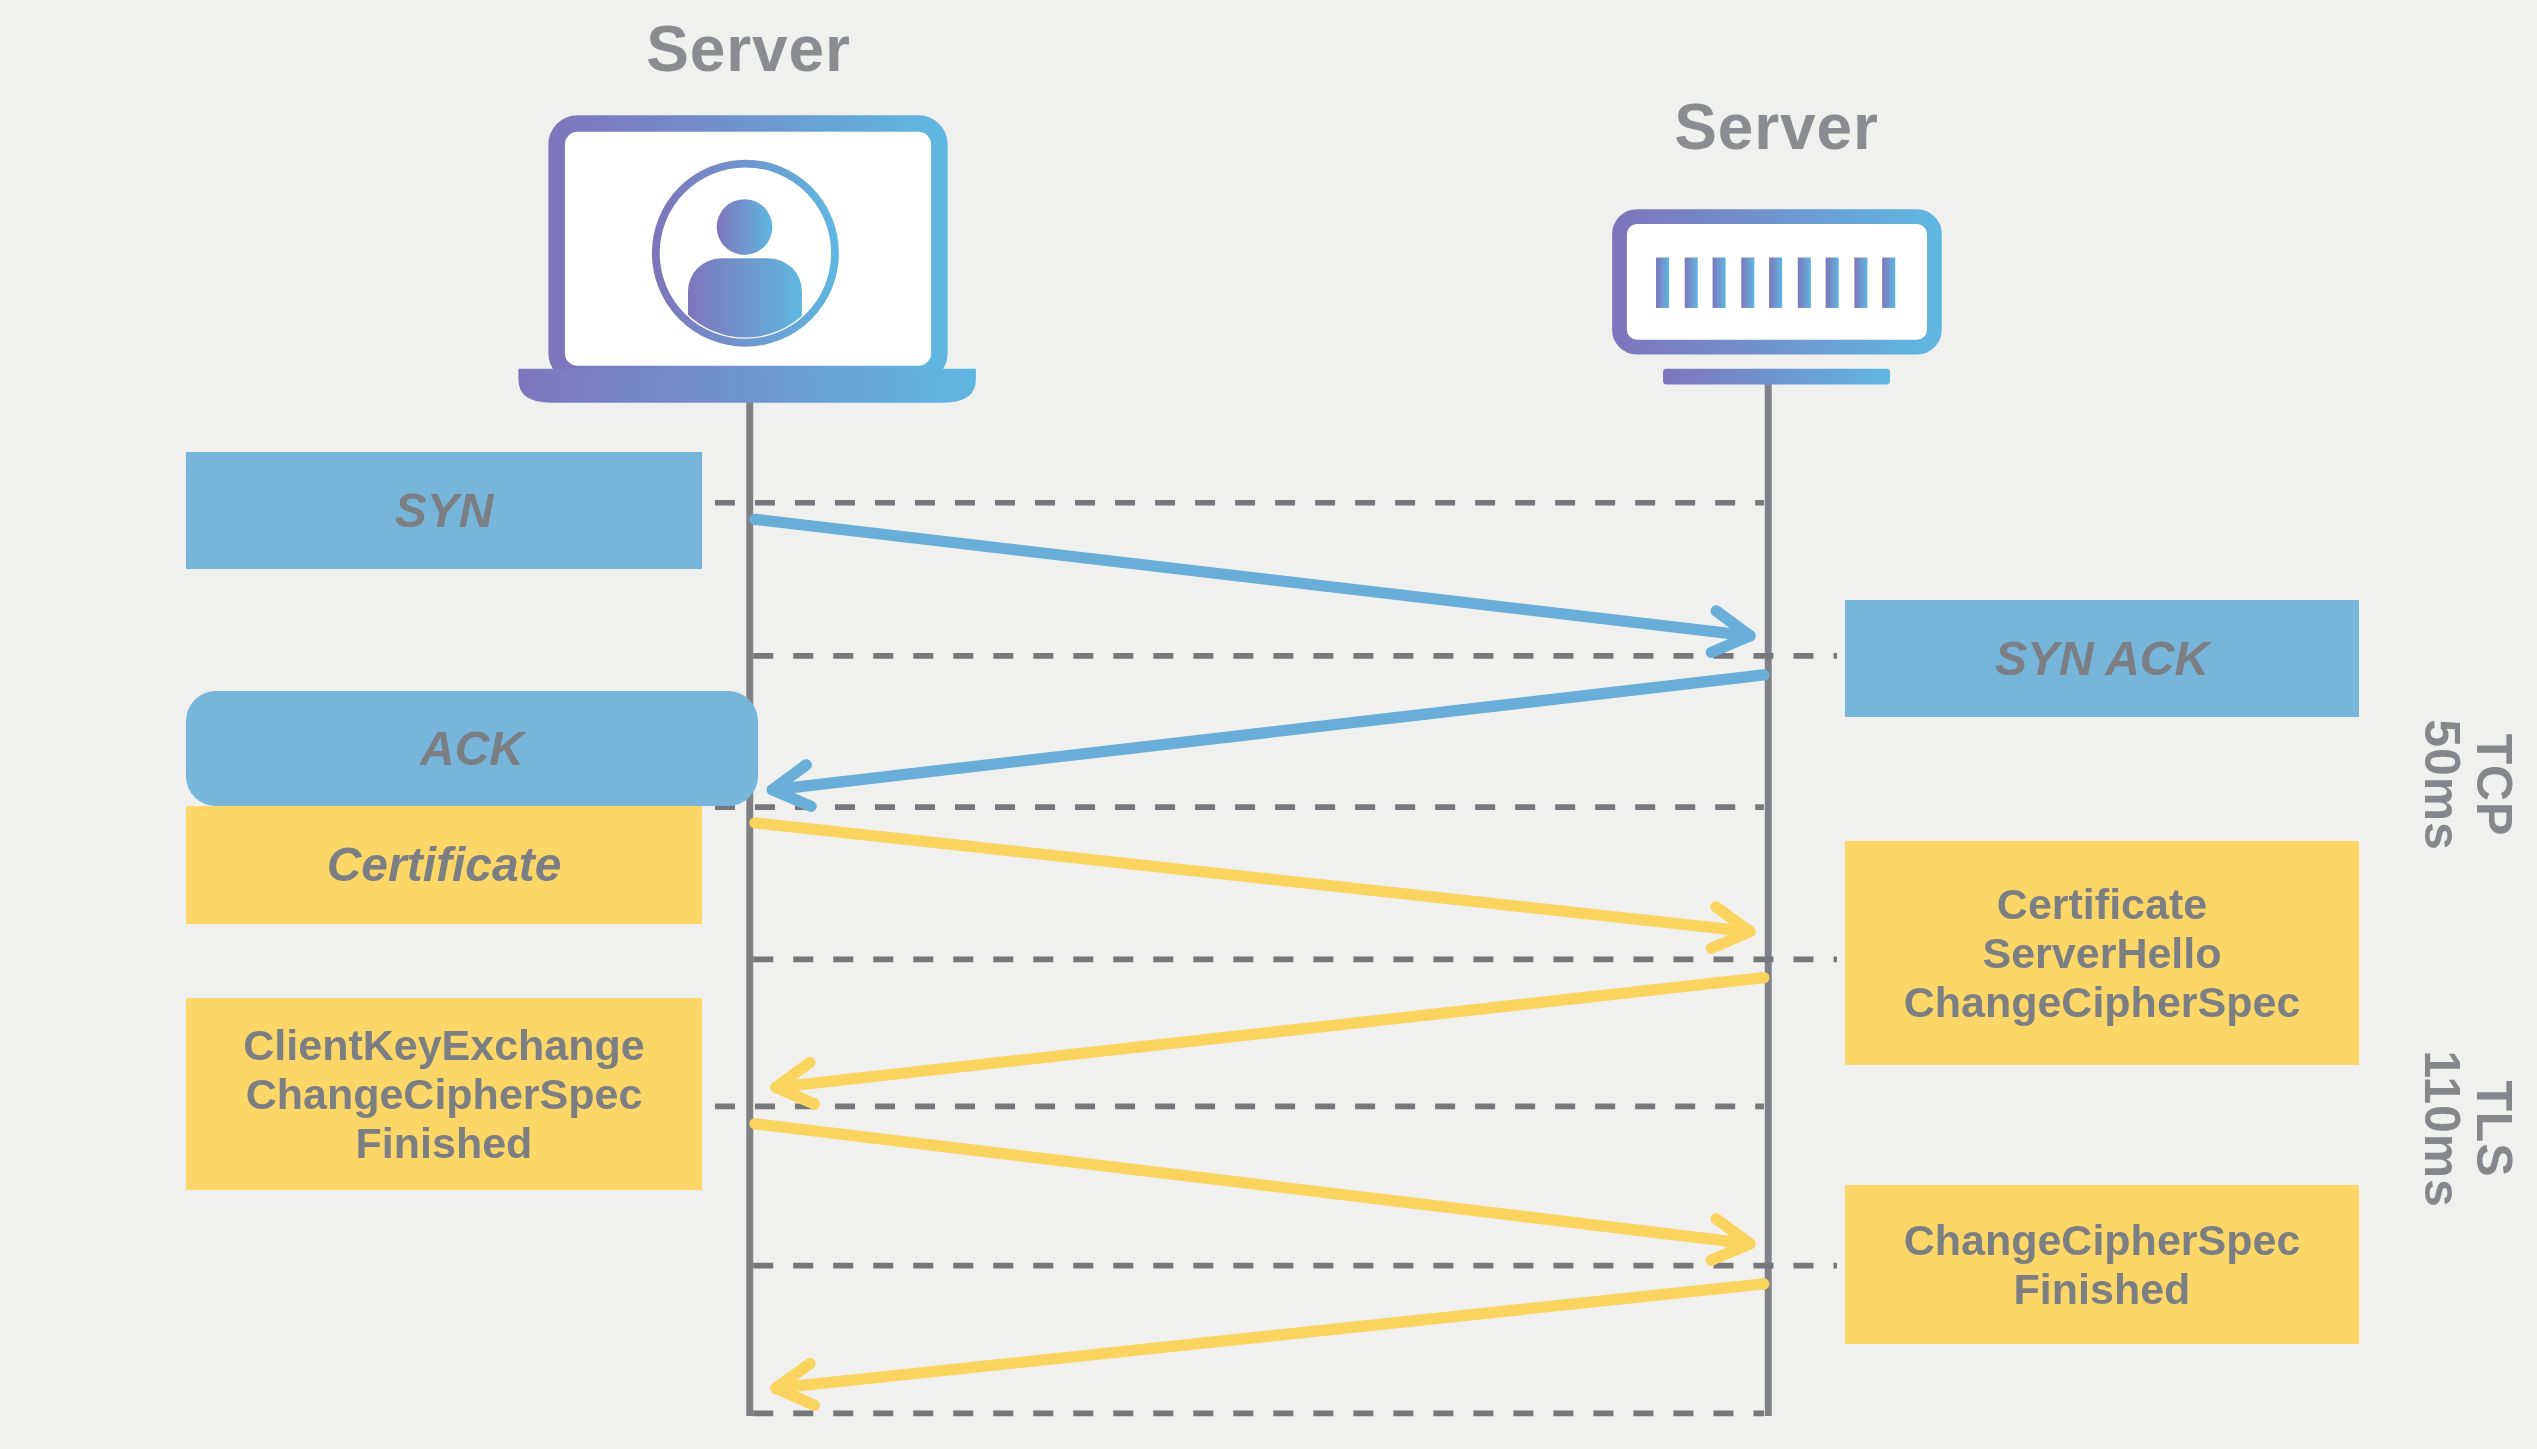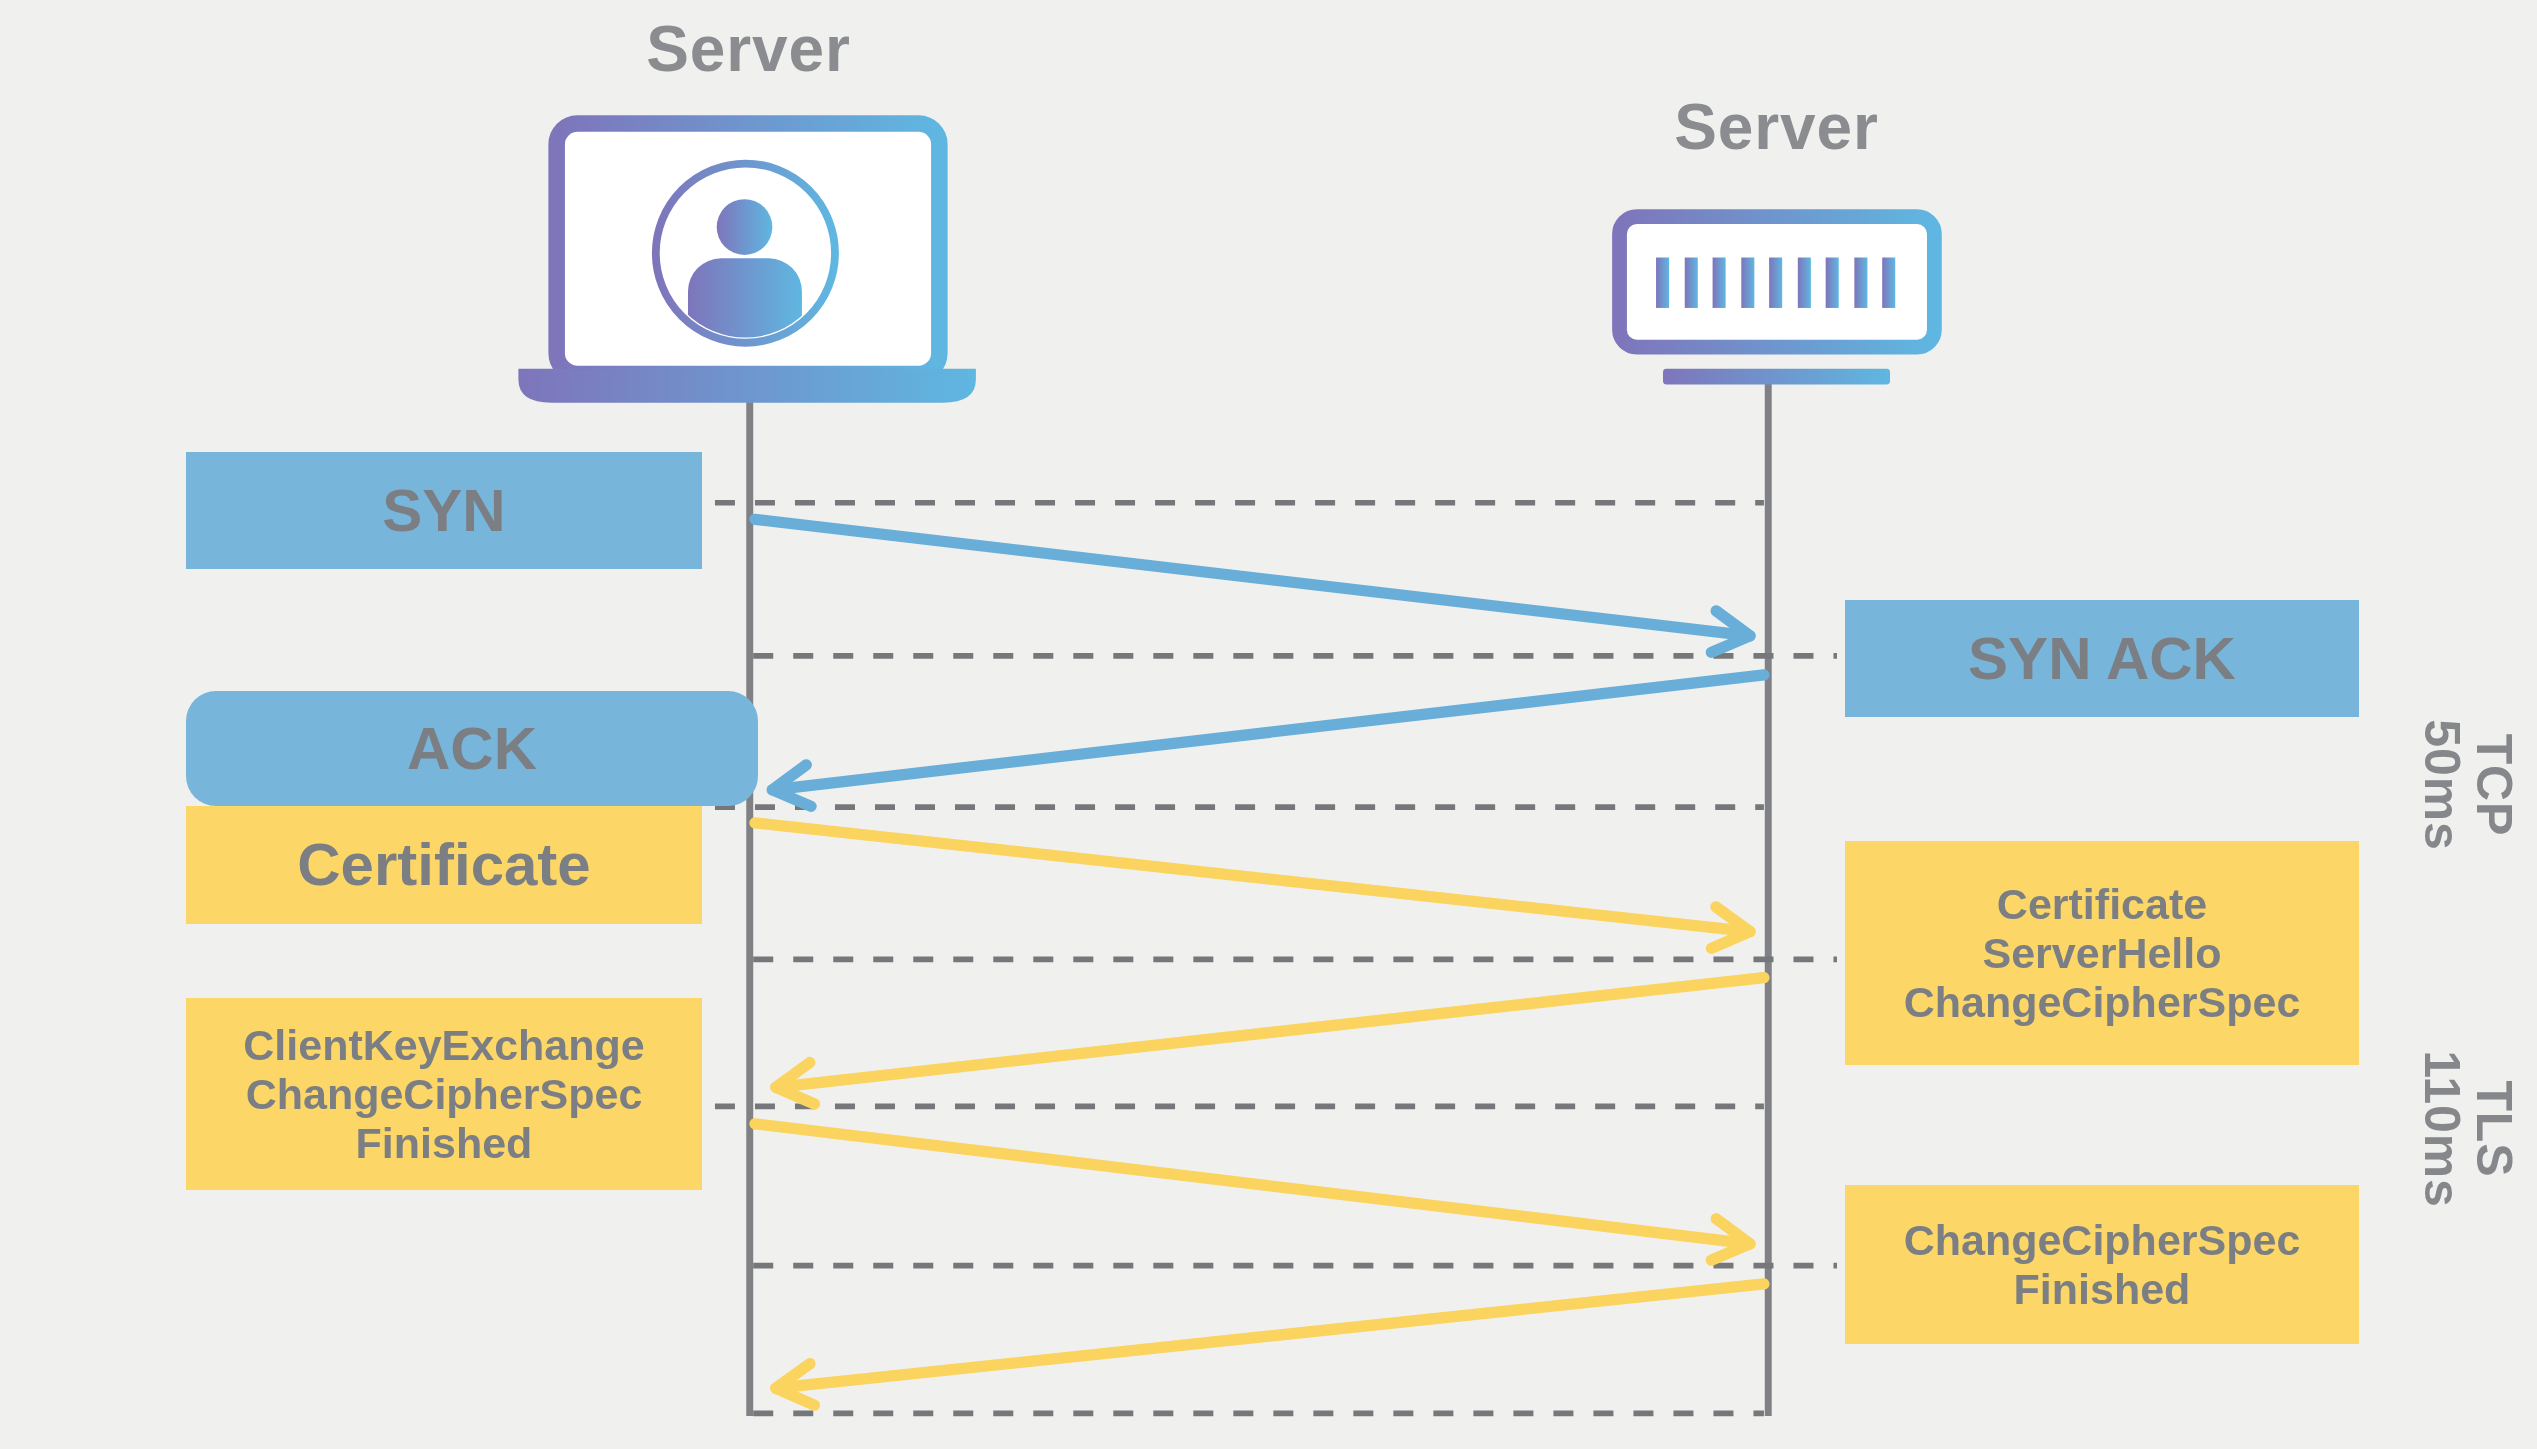--- a/index.html
+++ b/index.html
@@ -47,22 +47,23 @@
     flex-direction:column;
     align-items:center;
     justify-content:center;
     text-align:center;
     font-weight:700;
     color:var(--text-gray);
   }
   .msg-box.blue{background:var(--box-blue);}
   .msg-box.yellow{background:var(--box-yellow);}
   .msg-box .single{
-    font-size:60px;
+    font-size:48px;
     line-height:1;
+    font-style:italic;
   }
   .msg-box .line{
     font-size:43px;
     line-height:49px;
   }
   .phase-label{
     position:absolute;
     transform:translate(-50%,-50%) rotate(90deg);
     text-align:center;
     font-weight:700;

